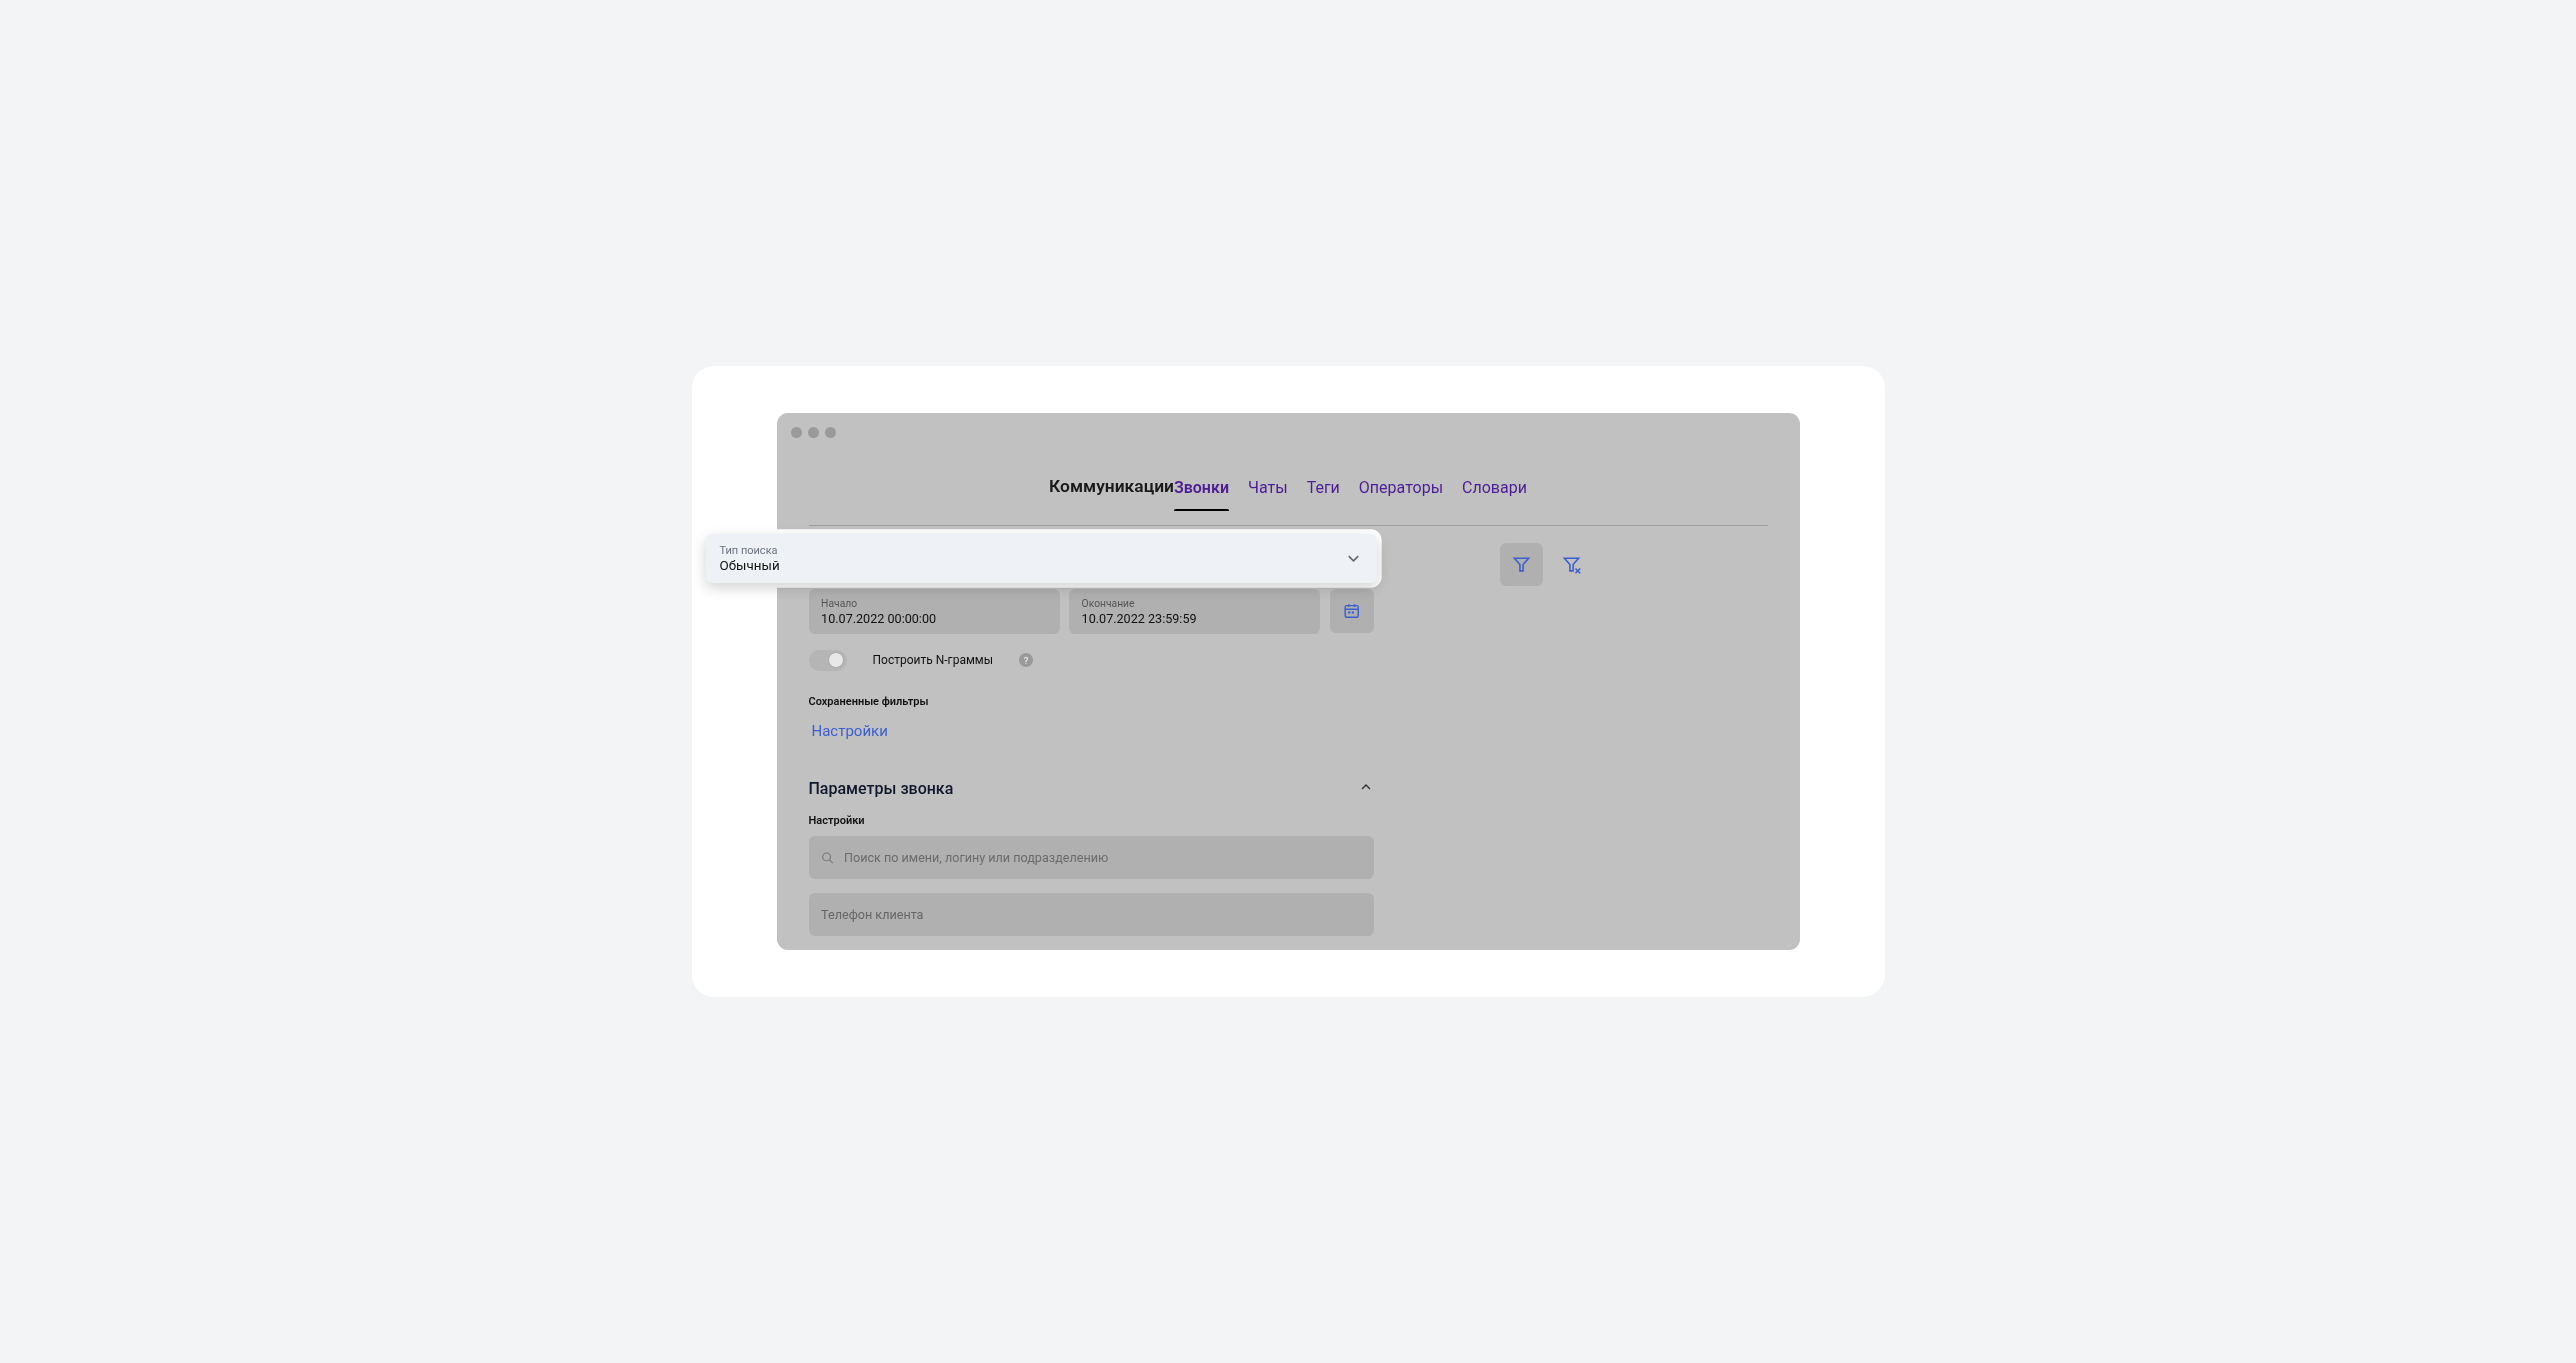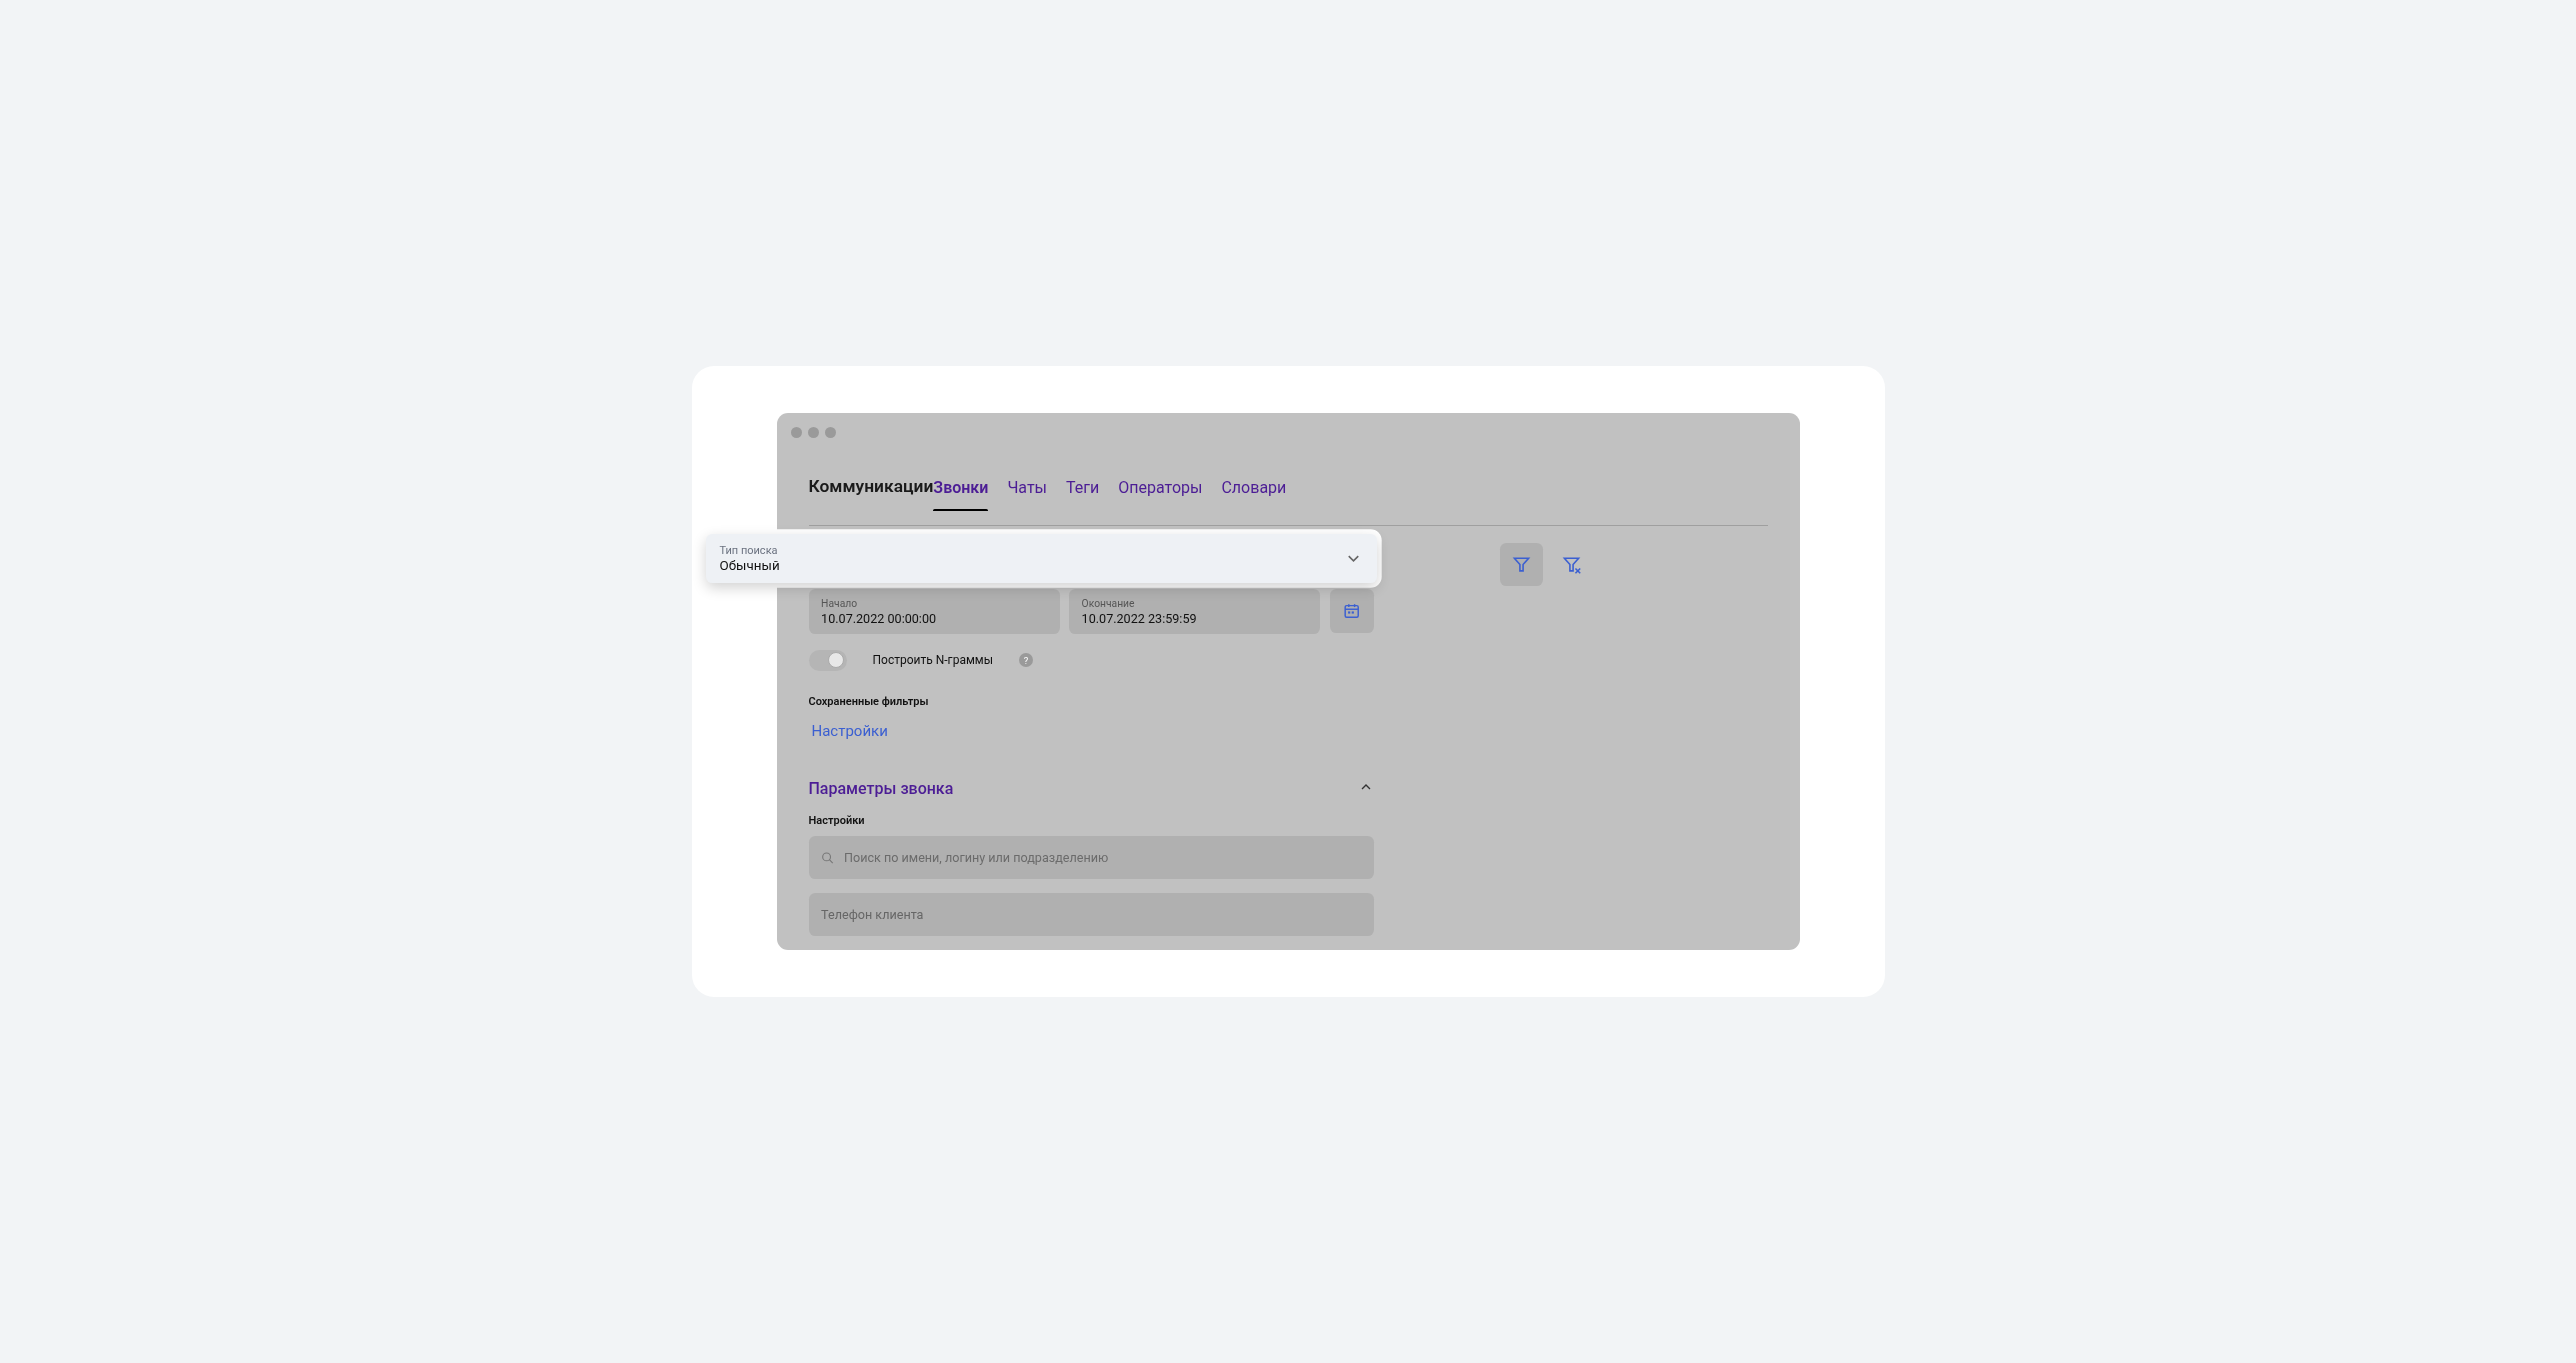--- a/index.html
+++ b/index.html
@@ -2,21 +2,21 @@
 <html style="font-size:12.6px"><head>
   <meta charset="utf-8">
   <style>
     * { margin: 0; padding: 0; box-sizing: border-box; font-family: -apple-system, BlinkMacSystemFont, "Segoe UI", Roboto, sans-serif; }
     body { background: #f2f4f6; display: flex; align-items: center; justify-content: center; min-height: 100vh; padding: 16px; }
     .outer { width: 1193px; height: 631px; background: #fff; border-radius: 22px; padding: 22px; position: relative; }
     .browser { width: calc(100% - 126px); margin: 25px auto 0; background: #c1c1c1; border-radius: 11px; overflow: visible; position: relative; height: 537px; }
     .titlebar { height: 38px; display: flex; align-items: center; padding: 0 14px; gap: 6.3px; }
     .dot { width: 11px; height: 11px; border-radius: 50%; background: #9a9a9a; }
     .content { padding: 9.5px 32px 0 32px; }
-    .header { display: flex; justify-content: flex-start; align-items: center; border-bottom: 0.8px solid #9f9f9f; padding-bottom: 14px; }
+    .header { display: flex; justify-content: center; align-items: center; border-bottom: 0.8px solid #9f9f9f; padding-bottom: 14px; }
     .title { font-size: 17.4px; font-weight: 600; color: #1a1a1a; }
     .tabs { display: flex; gap: 19px; }
     .tab { font-size: 16px; color: #4c1d95; padding-bottom: 14px; cursor: pointer; position: relative; margin-top: 17px; }
     .tab.active::after { content: ''; position: absolute; bottom: -0.8px; left: 0; right: 0; height: 2.4px; background: #000; border-radius: 1.6px 1.6px 0 0; }
     .tab.active { font-weight: 600; }
 
     .search-type-wrap { position: absolute; left: -71px; top: 121px; width: 671px; z-index: 10; }
     .search-type { background: #eef1f5; border-radius: 6.3px; padding: 9.5px 14px; box-shadow: 0 4.7px 14px rgba(0,0,0,0.18), 0 0 0 4.7px #fff; display: flex; justify-content: space-between; align-items: center; cursor: pointer; }
     .search-type-inner { display: flex; flex-direction: column; gap: 1.6px; }
     .st-label { font-size: 11px; color: #6b7280; }
@@ -35,21 +35,21 @@
     .toggle-row { display: flex; align-items: center; gap: 26px; margin-top: 16px; }
     .toggle { width: 38px; height: 20.5px; background: #b5b5b5; border-radius: 16px; position: relative; cursor: pointer; }
     .toggle-knob { width: 16px; height: 16px; background: #e8e8e8; border-radius: 50%; position: absolute; right: 2.4px; top: 2.4px; border: 0.8px solid #aaa; }
     .toggle-label { font-size: 12px; color: #111; }
     .help { width: 14px; height: 14px; border-radius: 50%; background: #9a9a9a; color: #fff; font-size: 9.5px; display: flex; align-items: center; justify-content: center; cursor: pointer; }
 
     .saved { font-size: 11px; font-weight: 600; color: #111; margin-top: 24px; }
     .settings-link { font-size: 15px; color: #3b5fd1; margin-top: 14px; margin-left: 3px; cursor: pointer; display: inline-block; }
 
     .params-head { display: flex; justify-content: space-between; align-items: center; margin-top: 39px; }
-    .params-title { font-size: 16px; font-weight: 500; color: #4c1d95; }
+    .params-title { font-size: 16px; font-weight: 500; color: #0f172a; }
     .collapse { cursor: pointer; color: #333; }
 
     .op-label { font-size: 11px; font-weight: 600; color: #111; margin-top: 16px; }
     .searchbox { background: #b0b0b0; border-radius: 6.3px; padding: 14px 12.6px; display: flex; align-items: center; gap: 9.5px; margin-top: 9.5px; }
     .searchbox input { background: transparent; border: none; outline: none; font-size: 12.6px; color: #111; width: 100%; }
     .searchbox input::placeholder { color: #6b6b6b; }
     .search-icon { color: #777; }
     .phonebox { background: #b0b0b0; border-radius: 6.3px; padding: 14px 12.6px; margin-top: 14px; }
     .phonebox input { background: transparent; border: none; outline: none; font-size: 12.6px; color: #14532d; width: 100%; }
     .phonebox input::placeholder { color: #666; }

